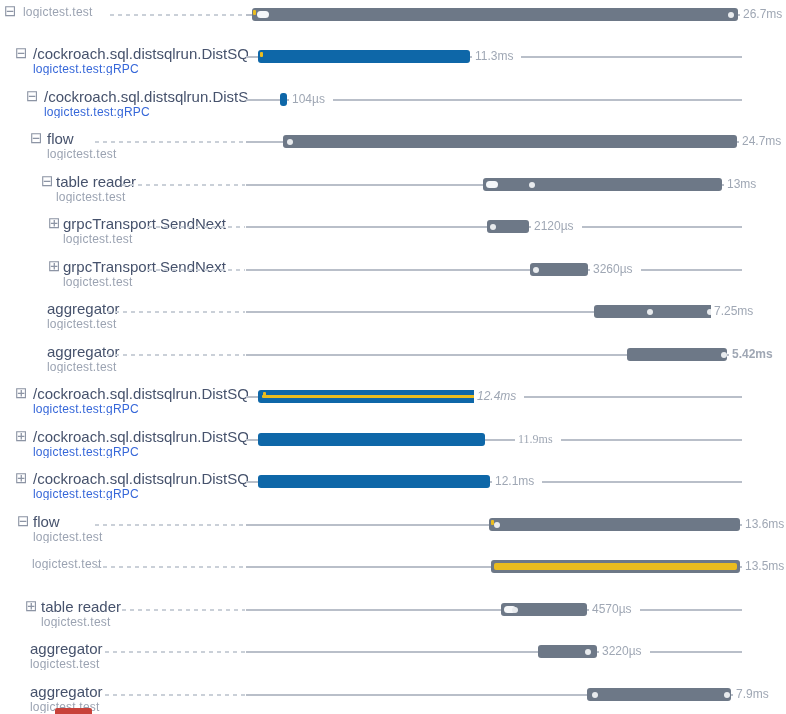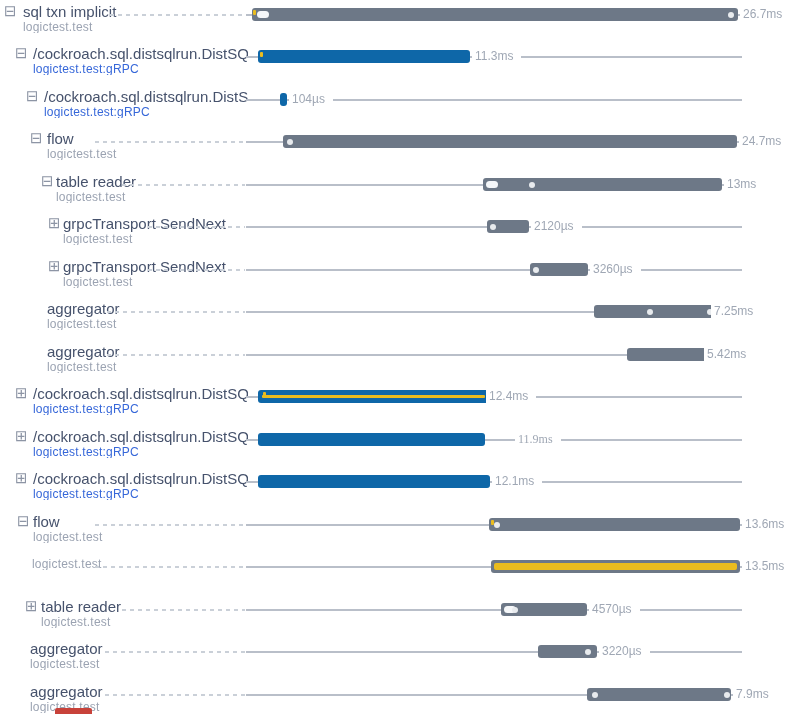--- a/index.html
+++ b/index.html
@@ -28,21 +28,20 @@
     background:#fff;padding:0 8px 0 3px;z-index:4;white-space:nowrap;}
   .red-frag{position:absolute;background:#c8423a;border-radius:2px 2px 0 0;z-index:5;}
 </style>
 </head>
 <body>
 
 <div id="trace" class="trace">
     <div class="row" style="top: 4px;">
     <span class="tree-icon" style="left: 4px;">⊟</span>
     <div class="labels" style="left: 23px; width: 225px;">
-      <div class="title">sql txn implicit</div>
       <div class="subtitle">logictest.test</div>
     </div>
     <div class="dashes" style="left: 110px; width: 135px;"></div>
     <div class="baseline"></div>
     <div class="bar gray" style="left: 252px; width: 486px;">
         <span class="mark tick" style="left: 1px;"></span>
         <span class="mark pill" style="left: 5px;"></span>
         <span class="mark dot" style="left: 476px;"></span>
       </div>
     <div class="duration" style="left: 740px;">26.7ms</div>
@@ -143,35 +142,35 @@
 
     <div class="labels" style="left: 47px; width: 201px;">
       <div class="title">aggregator</div>
       <div class="subtitle">logictest.test</div>
     </div>
     <div class="dashes" style="left: 107px; width: 138px;"></div>
     <div class="baseline"></div>
     <div class="bar gray" style="left: 627px; width: 100px;">
         <span class="mark dot" style="left: 94px;"></span>
       </div>
-    <div class="duration" style="left: 704px;">5.42ms</div>
+    <div class="duration" style="left: 729px; font-weight: bold;">5.42ms</div>
   </div>
     <div class="row" style="top: 386px;">
     <span class="tree-icon" style="left: 15px;">⊞</span>
     <div class="labels" style="left: 33px; width: 215px;">
       <div class="title">/cockroach.sql.distsqlrun.DistSQL/Set</div>
       <div class="subtitle blue">logictest.test:gRPC</div>
     </div>
 
     <div class="baseline"></div>
     <div class="bar blue" style="left: 258px; width: 231px;">
         <span class="stripe"></span>
         <span class="mark tick" style="left: 5px;"></span>
       </div>
-    <div class="duration" style="left: 486px;">12.4ms</div>
+    <div class="duration" style="left: 474px; font-style: italic;">12.4ms</div>
   </div>
     <div class="row" style="top: 429px;">
     <span class="tree-icon" style="left: 15px;">⊞</span>
     <div class="labels" style="left: 33px; width: 215px;">
       <div class="title">/cockroach.sql.distsqlrun.DistSQL/Set</div>
       <div class="subtitle blue">logictest.test:gRPC</div>
     </div>
 
     <div class="baseline"></div>
     <div class="bar blue" style="left: 258px; width: 227px;"></div>

